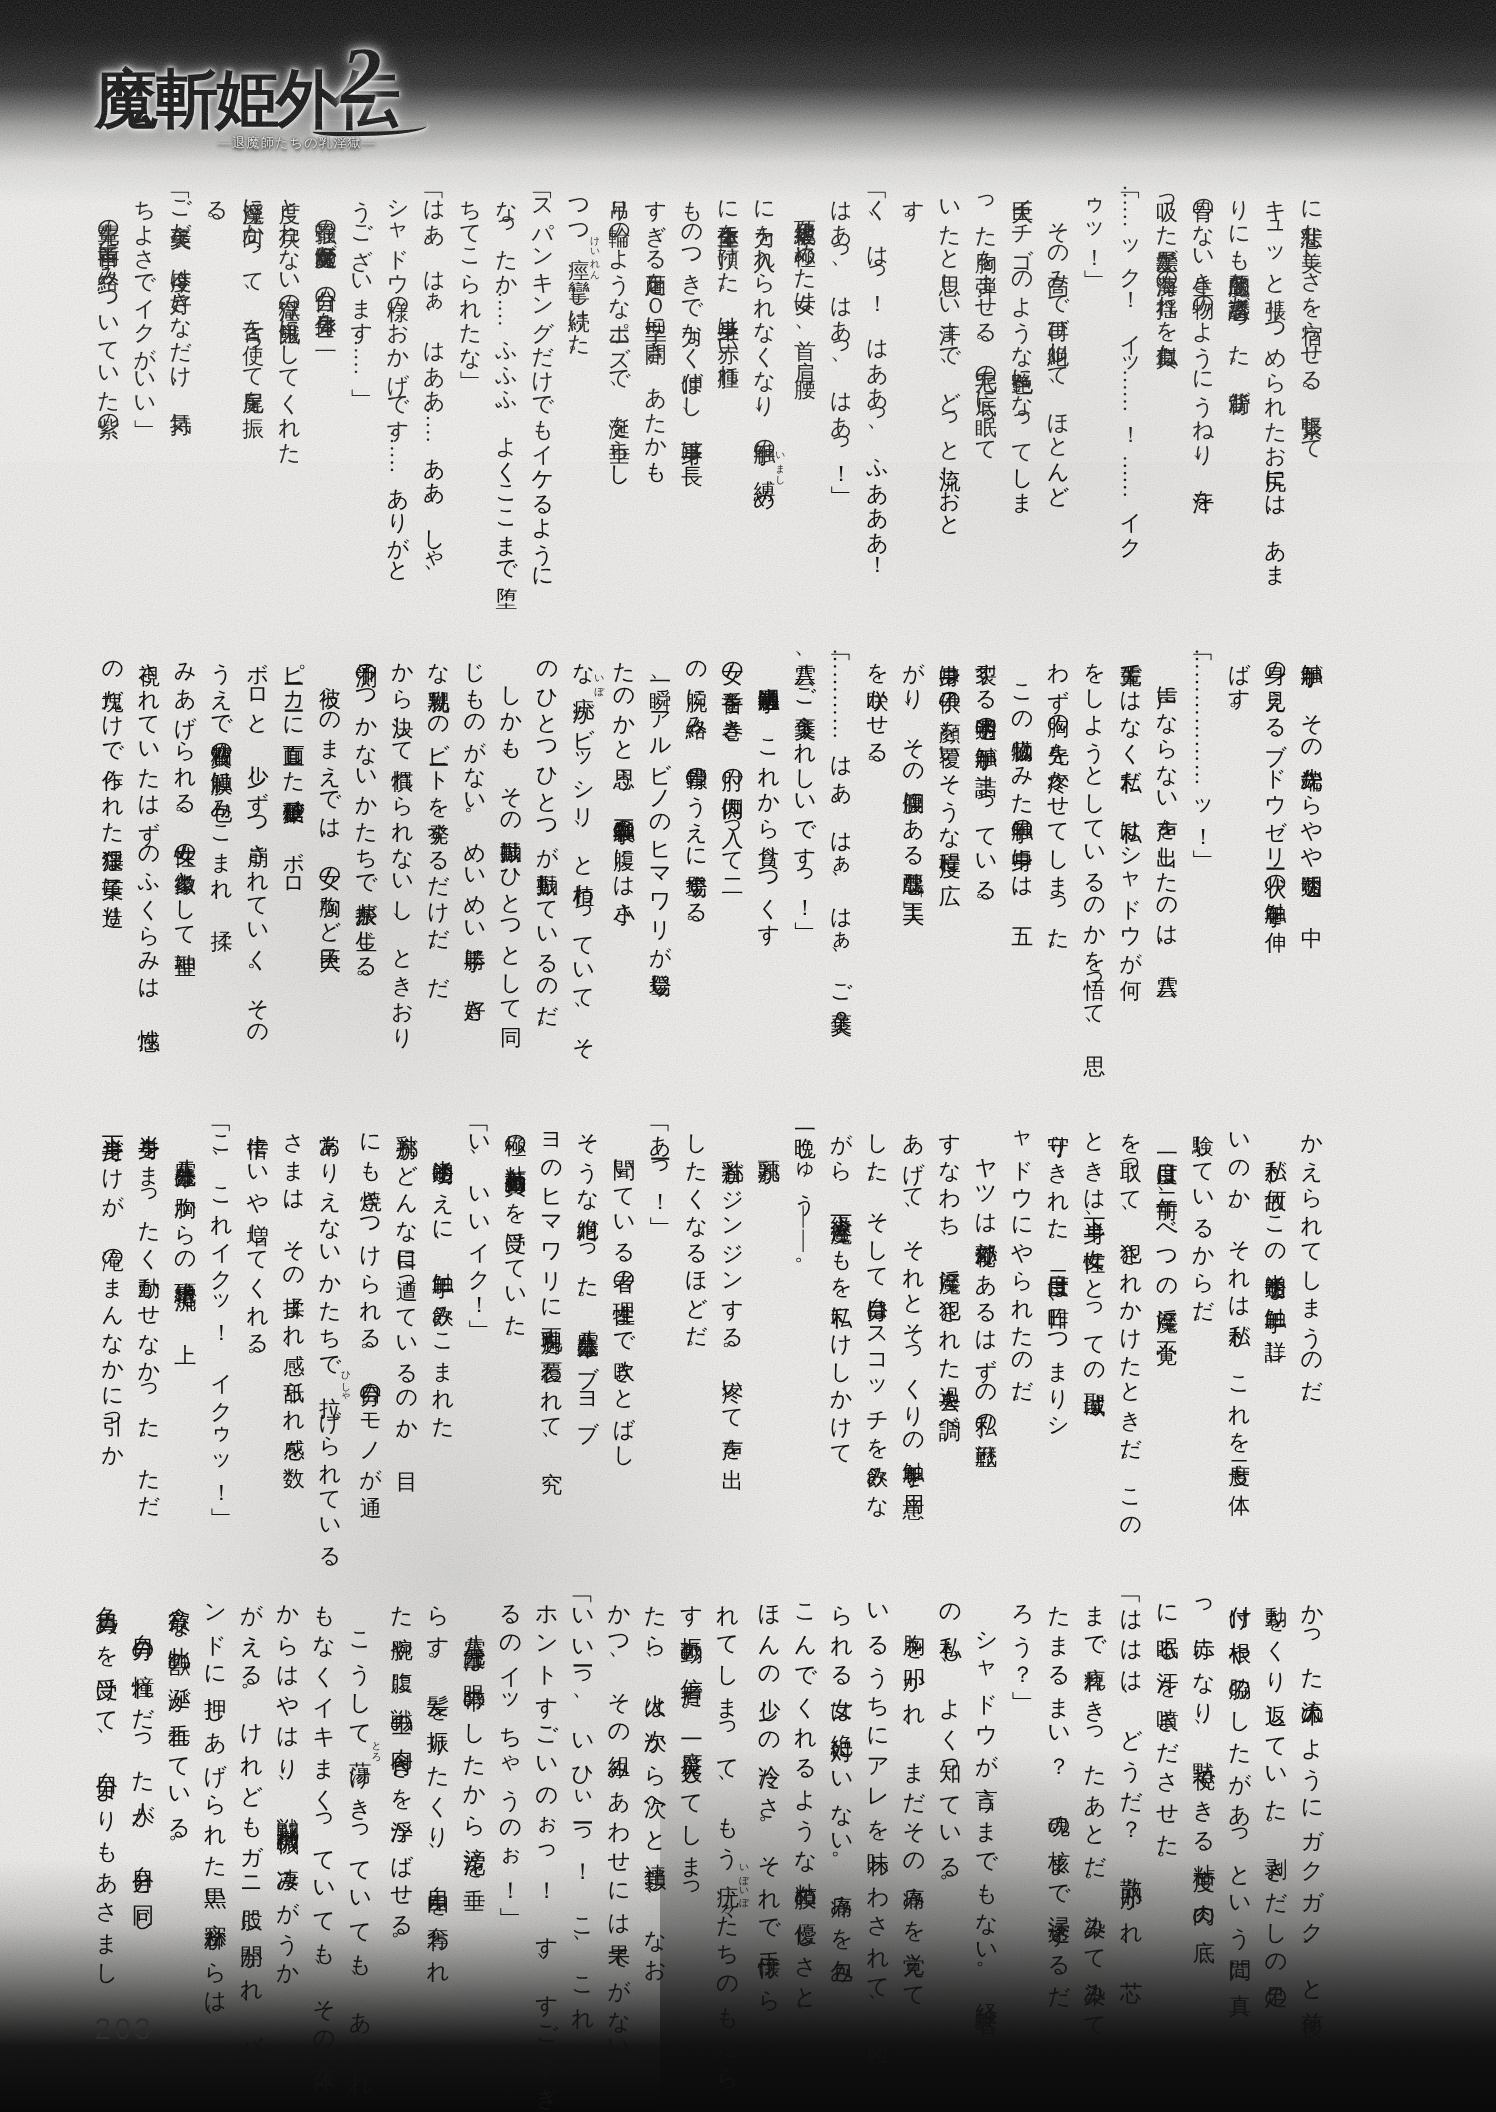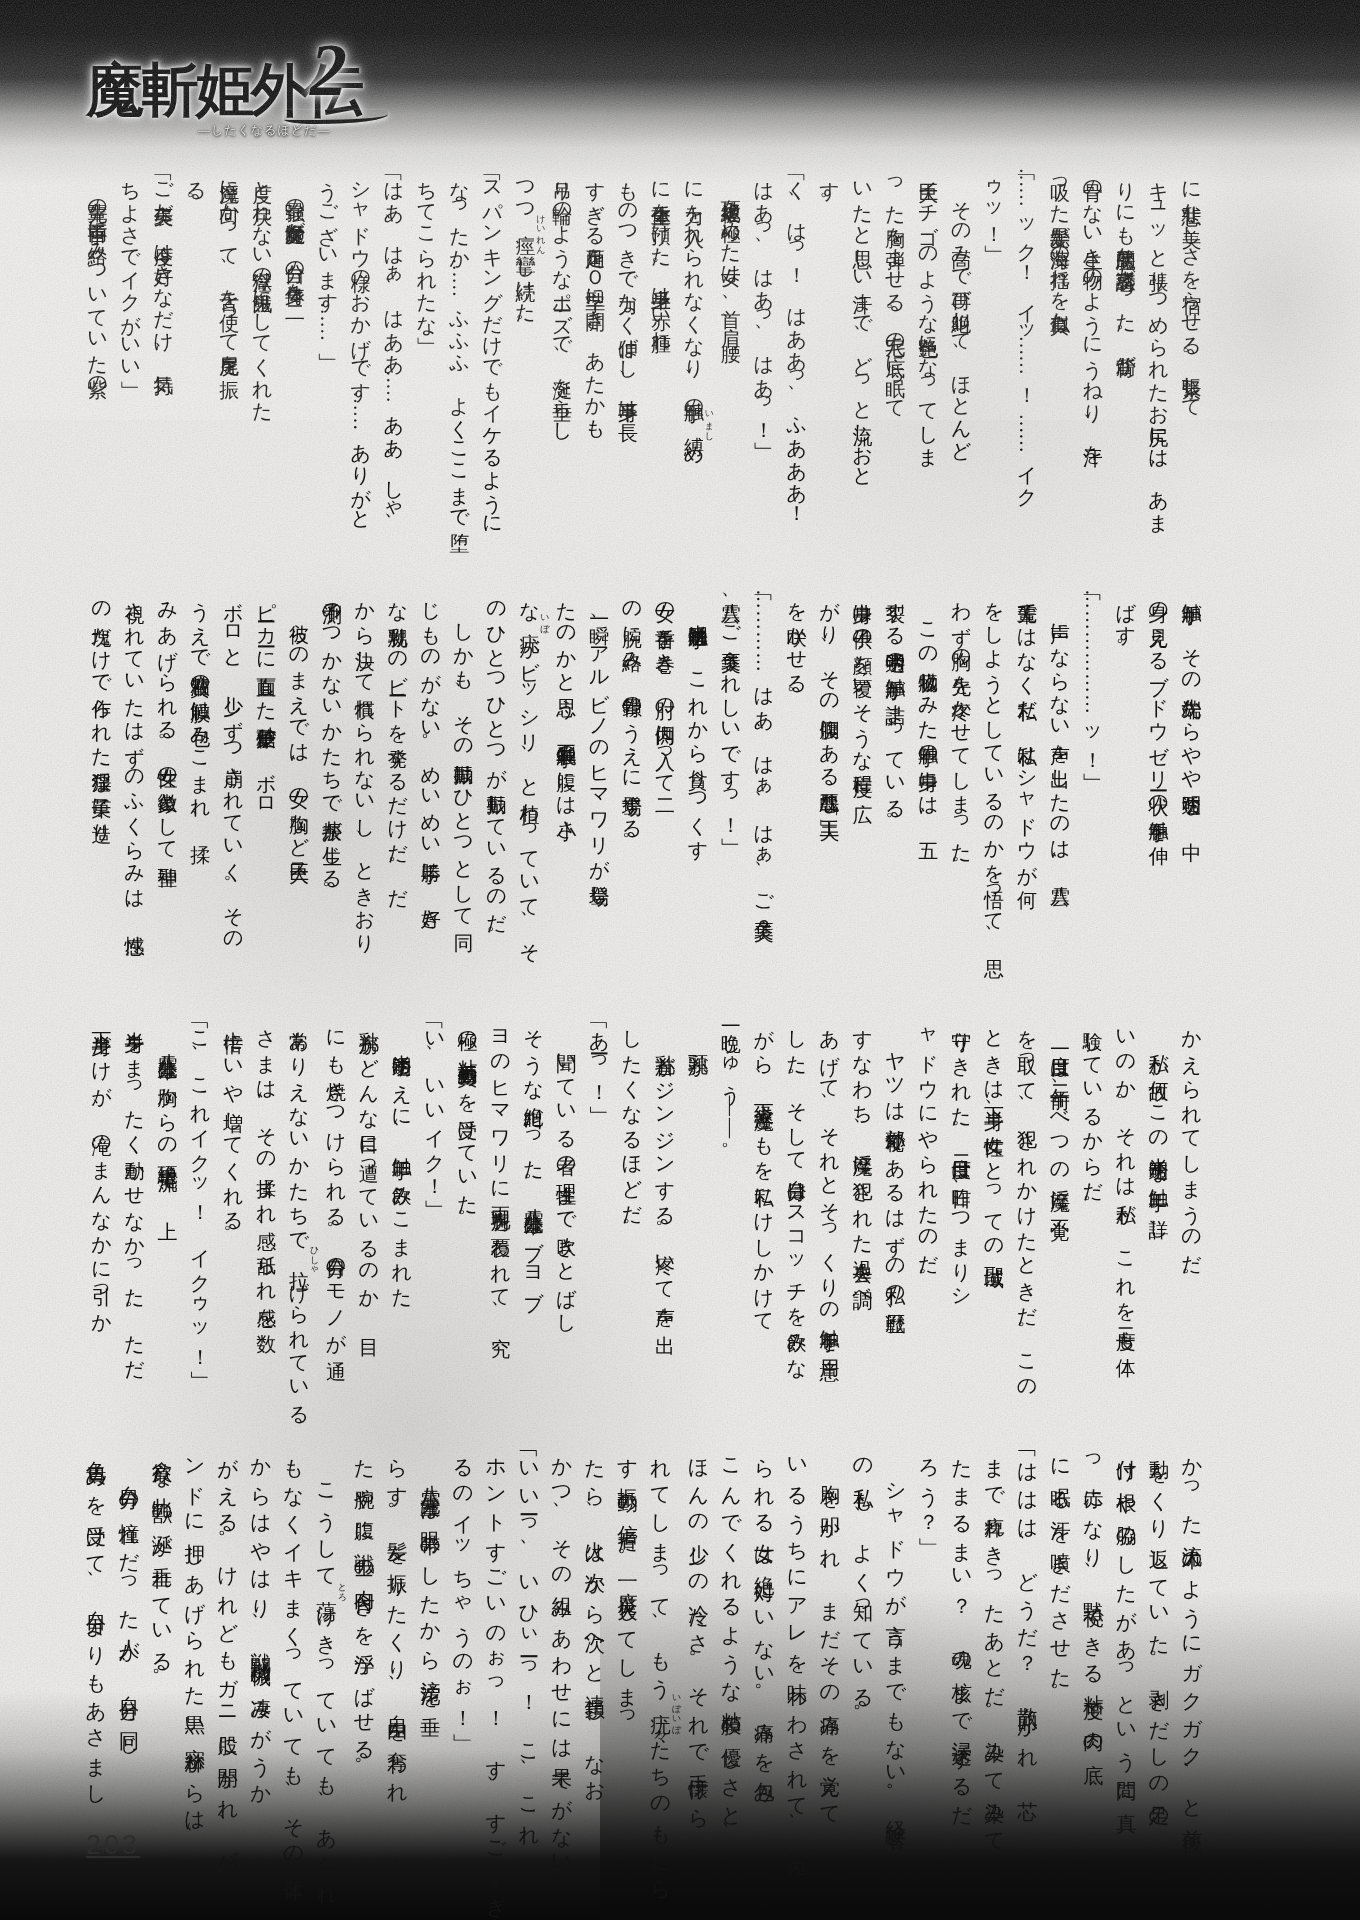--- a/index.html
+++ b/index.html
@@ -47,40 +47,40 @@
   .band{position:absolute;left:88px;width:1120px;writing-mode:vertical-rl;
     color:#141414;overflow:visible;}
   .band p{margin:0;line-height:32.9px;white-space:nowrap;}
   #band1{top:168px;height:353px;font-size:20px;letter-spacing:-0.5px;}
   #band2{top:588px;height:379px;font-size:20px;letter-spacing:1px;}
   #band3{top:1016px;height:401px;font-size:20px;letter-spacing:2.2px;}
   #band4{top:1444px;height:442px;font-size:20.5px;letter-spacing:4.5px;}
   ruby rt{font-size:9px;letter-spacing:0;color:#222;}
   
   #page-number{position:absolute;left:86px;top:1830px;font-family:"Liberation Sans","DejaVu Sans",sans-serif;
-    font-size:27px;font-weight:400;color:#2e2e2e;letter-spacing:3px;text-decoration:underline;}
+    font-size:27px;font-weight:400;color:#2e2e2e;letter-spacing:3px;}
 </style>
 </head>
 <body>
 
 <div class="blot" id="blot1"></div>
 <div class="blot" id="blot2"></div>
 <div class="blot" id="blot3"></div>
 <div class="blot" id="blot4"></div>
 <div class="blot" id="blot5"></div>
 
 <div id="bottom-vignette"></div>
 <div id="bottom-vignette-right"></div>
 <div id="top-vignette"></div>
 
 <div id="logo">
   <span class="title">魔斬姫外伝</span>
   <span class="num">2</span>
   <span class="swoosh"></span>
-  <span class="subtitle">―したくなるほどだ―</span>
+  <span class="subtitle">―退魔師たちの乳淫獄―</span>
 </div>
 
 <div class="band" id="band1">
     <p>に悲壮な美しさを宿らせる。緊張して</p>
     <p>キュッと張りつめられたお尻には、あま</p>
     <p>りにも悪魔的な誘惑者だった。背筋が</p>
     <p>骨のない生き物のようにうねり、汗を</p>
     <p>吸った黒髪が海藻の揺れを真似た。</p>
     <p>「……ック！　イッ……！　……イク</p>
     <p>ゥッ！」</p>

